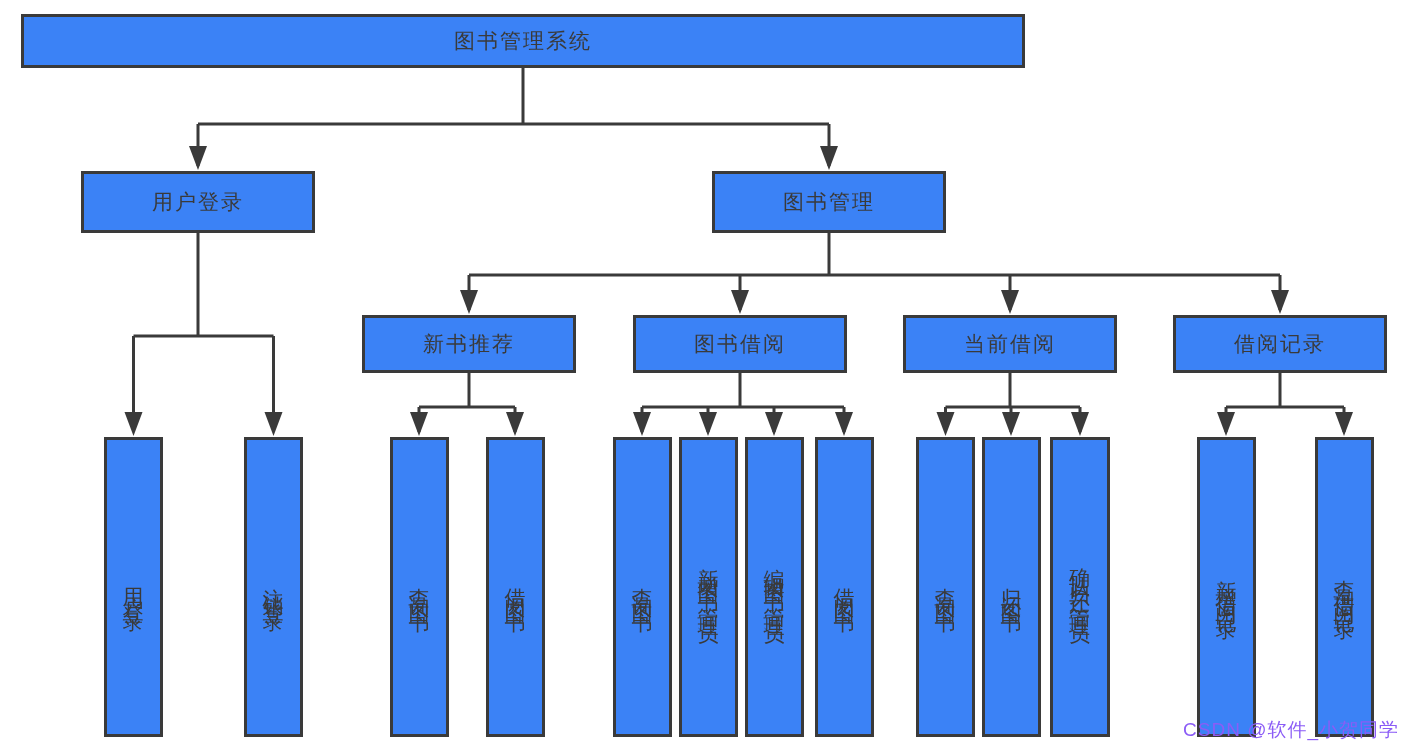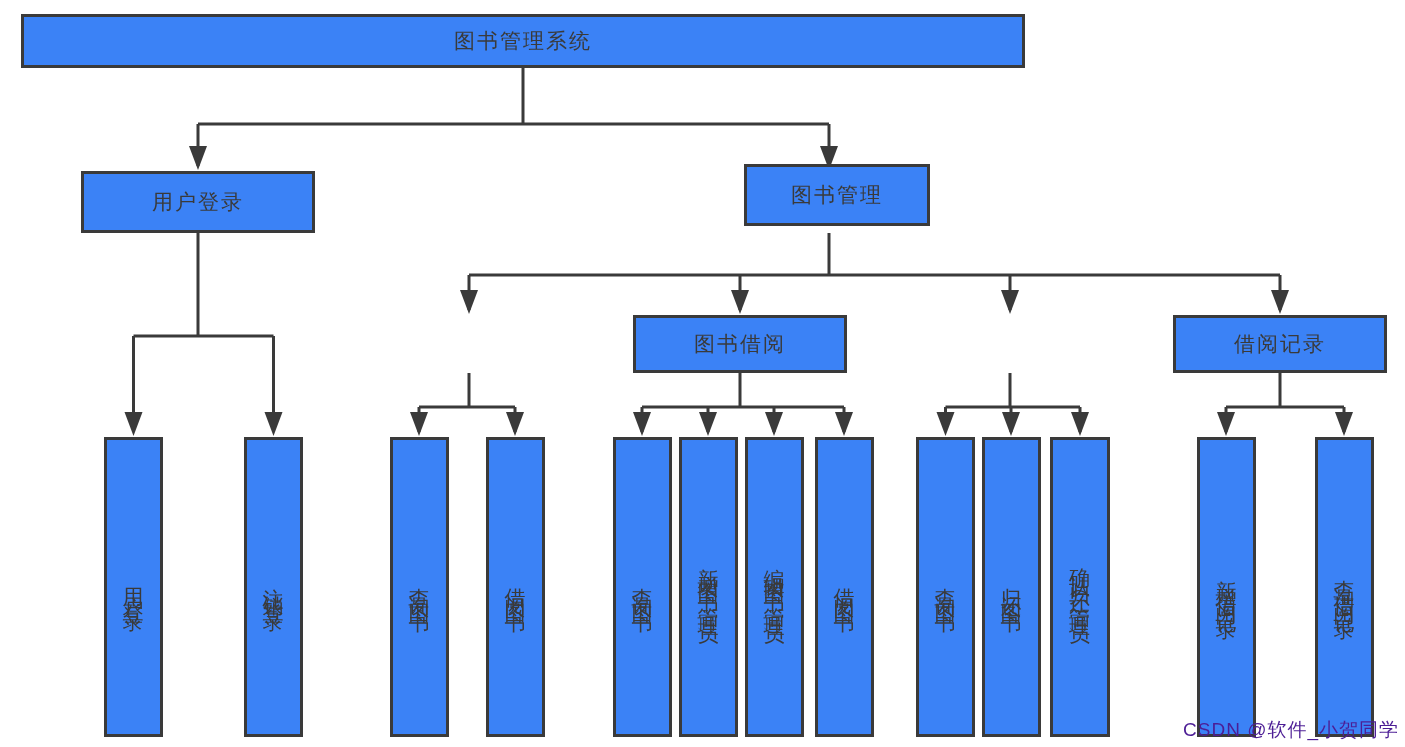--- a/index.html
+++ b/index.html
@@ -37,21 +37,21 @@
     text-orientation: mixed;
     font-size: 21px;
     letter-spacing: 8px;
     line-height: 1;
   }
   .watermark {
     position: absolute;
     right: 6px;
     bottom: 4px;
     font-size: 19px;
-    color: #4c1d95;
+    color: #8b5cf6;
     letter-spacing: 1px;
     white-space: nowrap;
     margin-left: 24px;
   }
 </style>
 </head>
 <body>
 
 <div class="canvas">
 
@@ -100,26 +100,32 @@
     </g>
   </svg>
 
   <div class="node h-node" style="left:21px; top:14px; width:1004px; height:54px;">
     <span class="label">图书管理系统</span>
   </div>
 
   <div class="node h-node" style="left:81px; top:171px; width:234px; height:62px;">
     <span class="label">用户登录</span>
   </div>
-  <div class="node h-node" style="left:712px; top:164px; width:186px; height:62px;margin-left:32px;">
+  <div class="node h-node" style="left:712px; top:171px; width:234px; height:62px;">
     <span class="label">图书管理</span>
   </div>
 
+  <div class="node h-node" style="left:362px; top:315px; width:214px; height:58px;">
+    <span class="label">新书推荐</span>
+  </div>
   <div class="node h-node" style="left:633px; top:315px; width:214px; height:58px;font-family:Liberation Serif, serif;">
     <span class="label">图书借阅</span>
+  </div>
+  <div class="node h-node" style="left:903px; top:315px; width:214px; height:58px;">
+    <span class="label">当前借阅</span>
   </div>
   <div class="node h-node" style="left:1173px; top:315px; width:214px; height:58px;">
     <span class="label">借阅记录</span>
   </div>
 
   <div class="node v-node" style="left:104px; top:437px; width:59px; height:300px;">
     <span class="label">用户登录</span>
   </div>
   <div class="node v-node" style="left:244px; top:437px; width:59px; height:300px;">
     <span class="label">注销登录</span>

